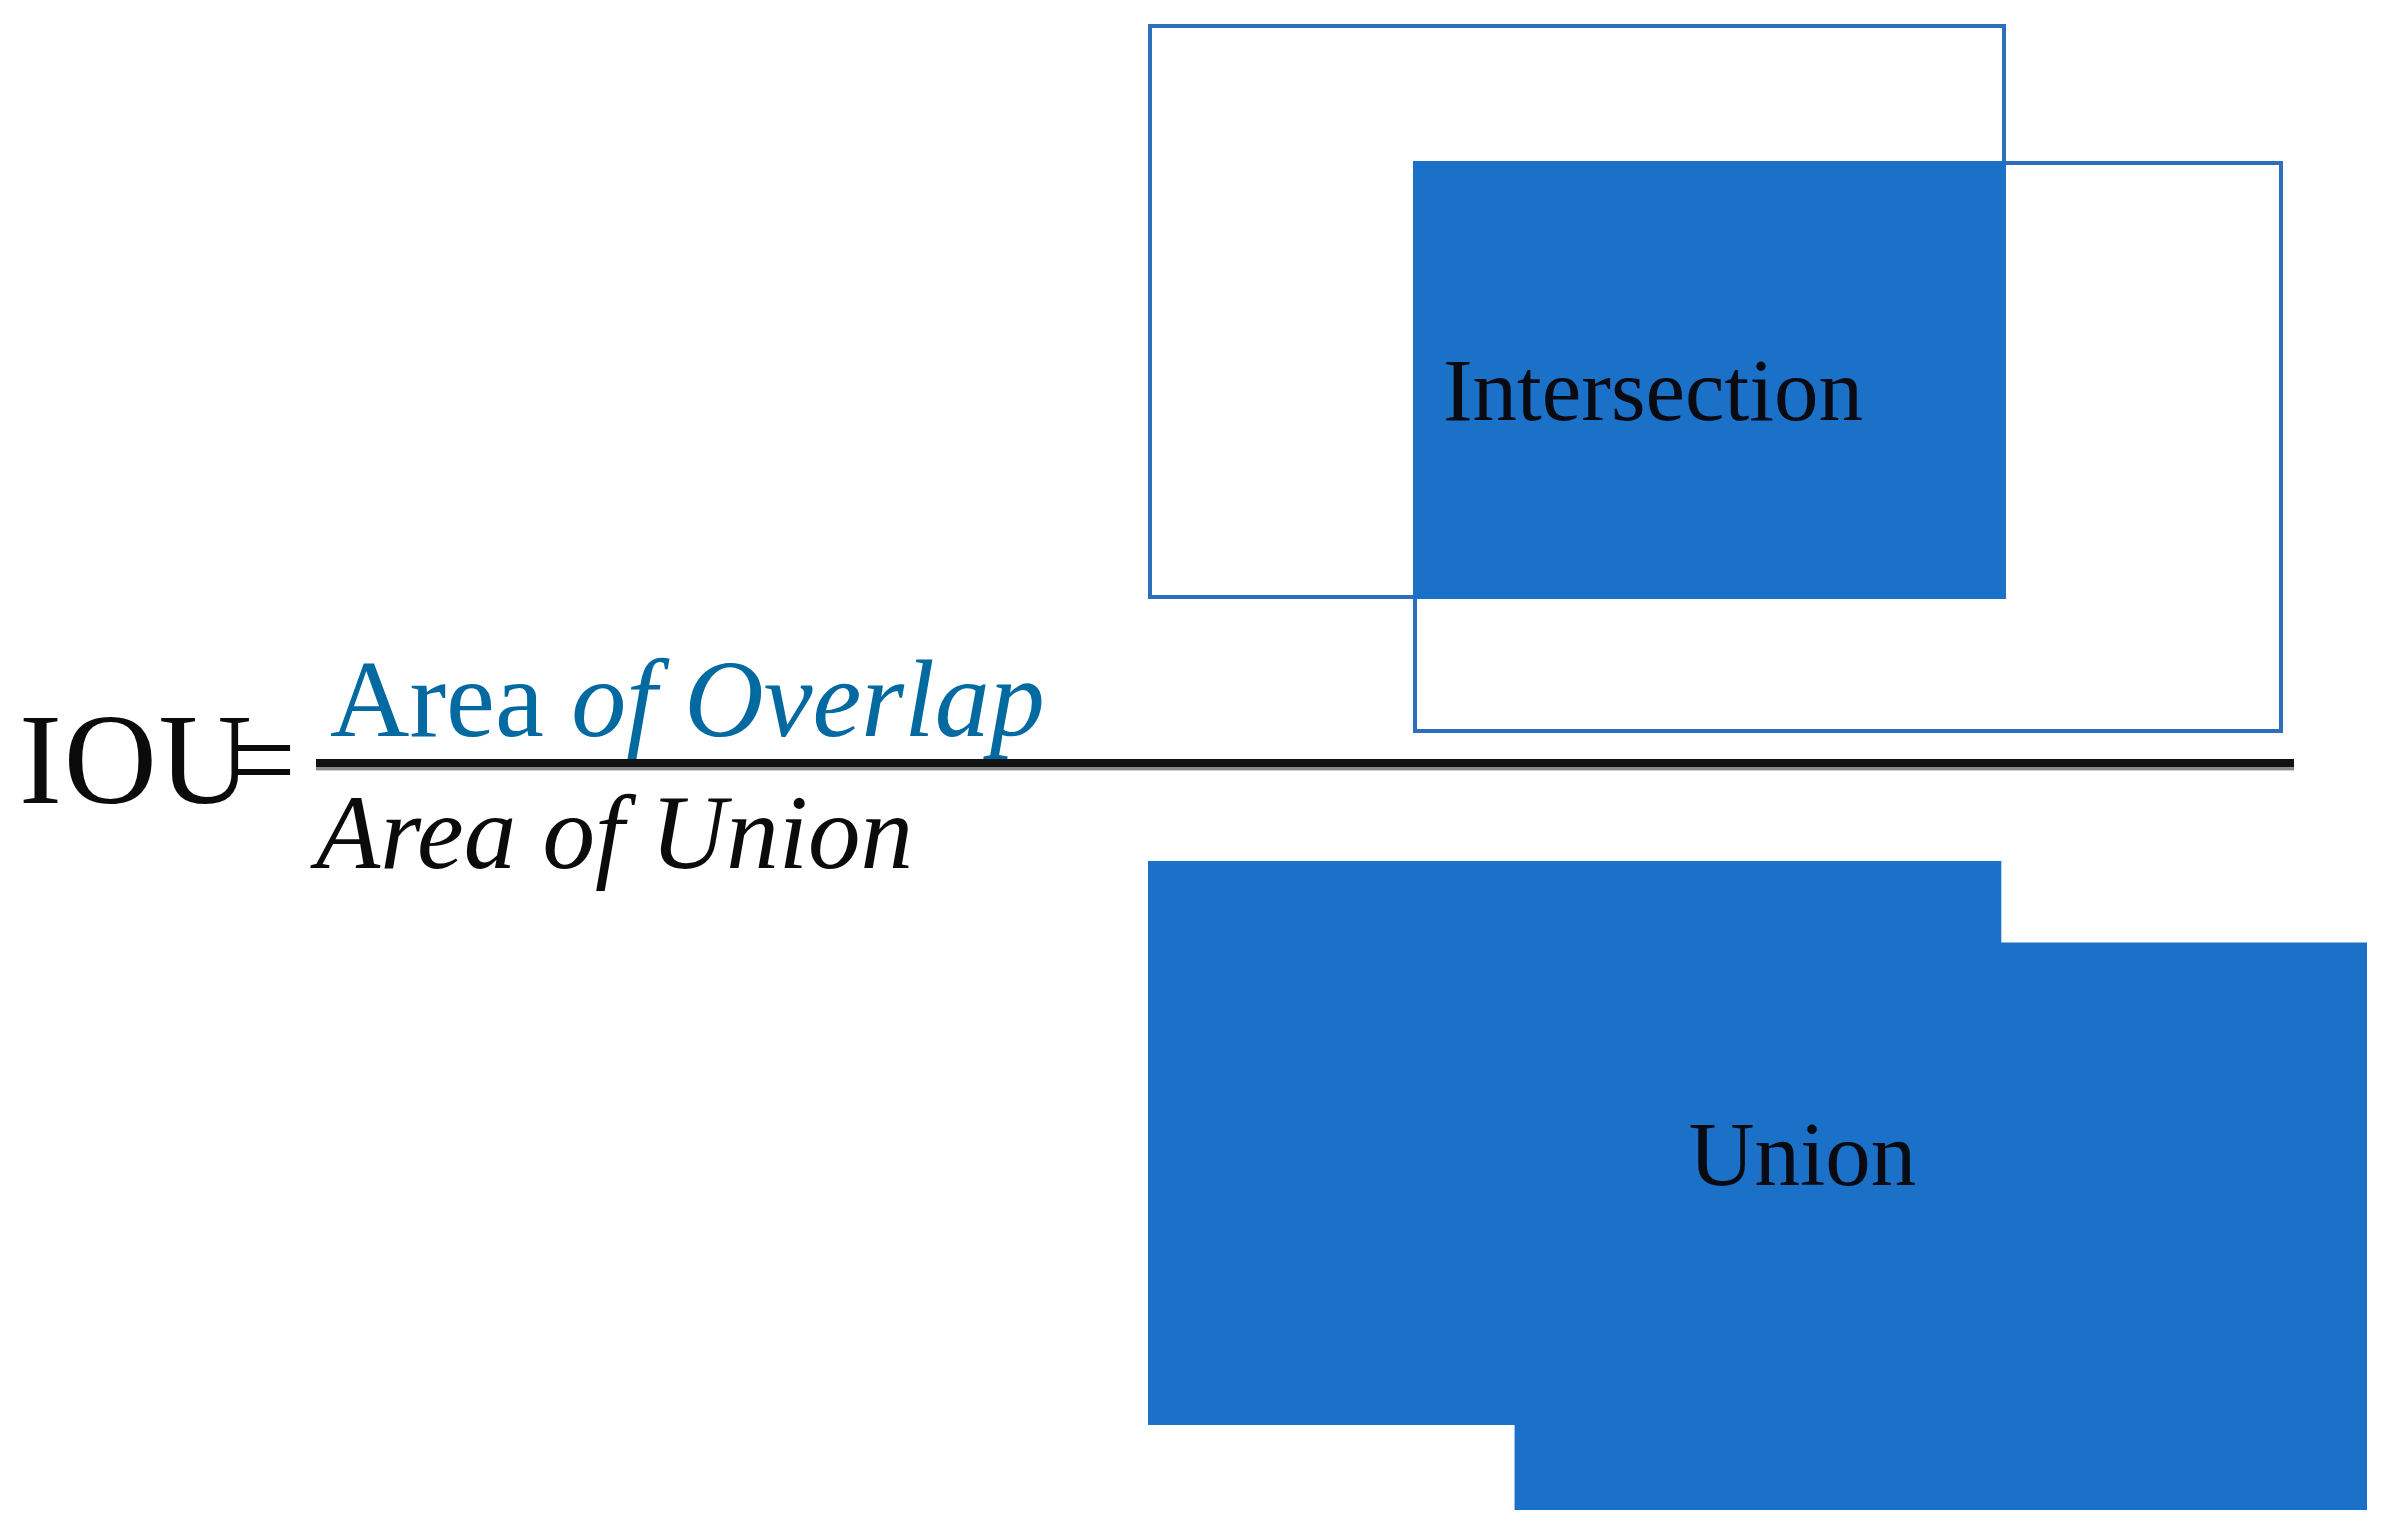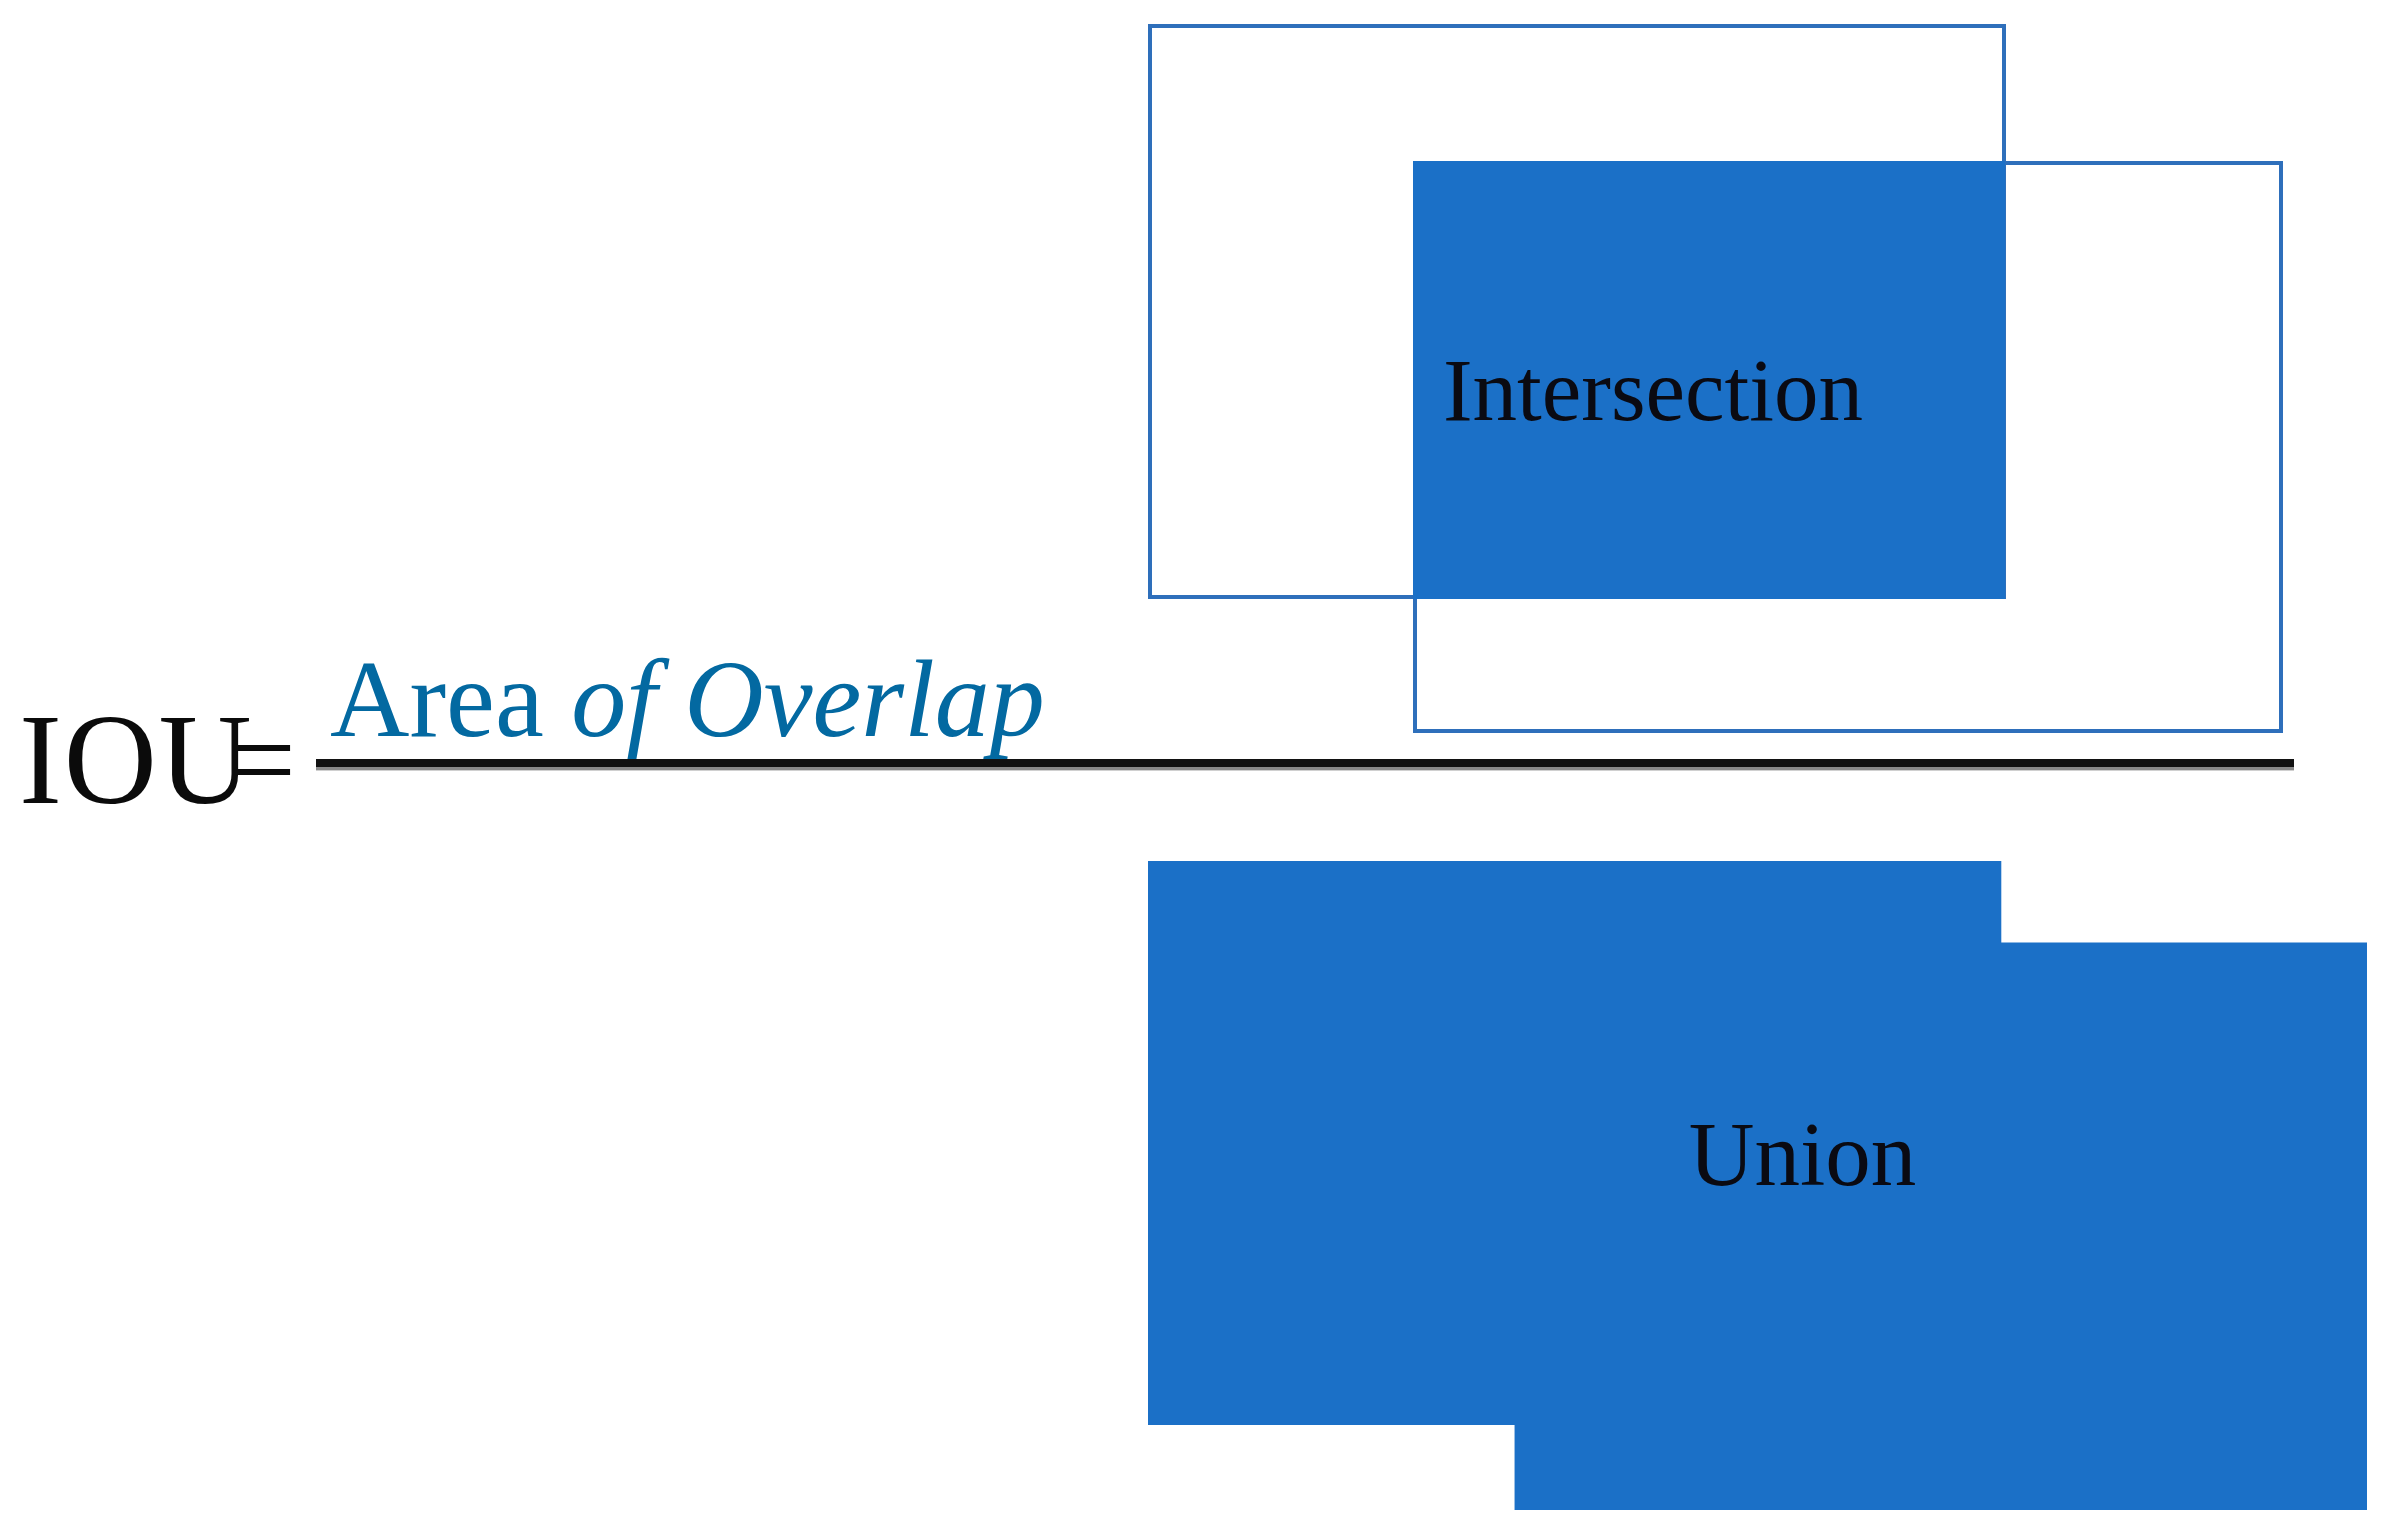--- a/index.html
+++ b/index.html
@@ -161,20 +161,23 @@
     <div class="fx" id="iou-label">IOU</div>
 
     <div class="fx" id="equals-sign">=</div>
 
     <div class="fx" id="numerator">
       <span class="upright">Area</span><span class="ital"> of Overlap</span>
     </div>
 
     <div class="fx" id="fraction-bar"></div>
 
+    <div class="fx" id="denominator">
+      <span class="ital">Area of Union</span>
+    </div>
   </div>
 
   <div id="intersection-diagram" style="position:absolute;left:0;top:0;width:2389px;height:772px;">
 
     <div class="box-outline" id="rect-a"></div>
 
     <div class="box-outline" id="rect-b"></div>
 
     <div id="intersection-fill"></div>
 

